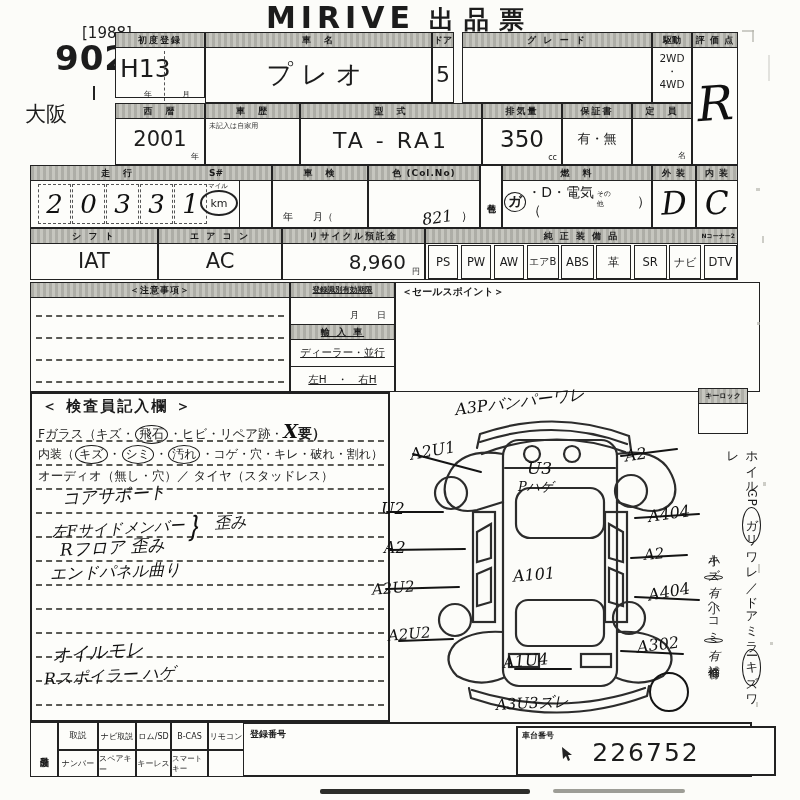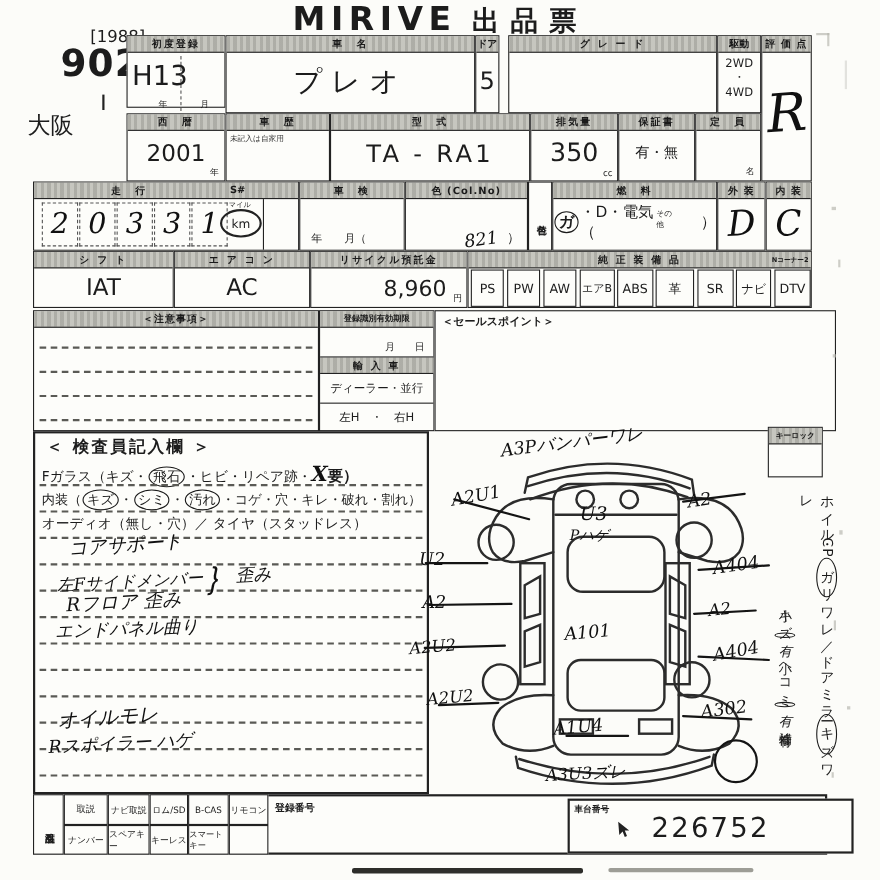--- a/index.html
+++ b/index.html
@@ -172,21 +172,21 @@
   </div>
 
   <div class="cell" style="left:30px;top:282px;width:260px;height:110px;">
     <div class="hd" style="letter-spacing:1px;">＜注意事項＞</div>
   </div>
   <div class="rule" style="left:36px;top:315px;width:248px;"></div>
   <div class="rule" style="left:36px;top:337px;width:248px;"></div>
   <div class="rule" style="left:36px;top:359px;width:248px;"></div>
   <div class="rule" style="left:36px;top:381px;width:248px;"></div>
 
-  <div class="cell" style="left:290px;top:282px;width:105px;height:110px;padding:0;">
+  <div class="cell" style="left:290px;top:282px;width:105px;height:110px;padding:0;text-decoration:underline;">
     <div class="hd" style="font-size:7.5px;letter-spacing:0;">登録識別有効期限</div>
     <div style="height:26px;position:relative;border-bottom:1.5px solid #222;">
       <span class="abs" style="right:8px;bottom:2px;font-size:9px;margin-left:29px;">月　　日</span>
     </div>
     <div class="hd">輸 入 車</div>
     <div class="ctr" style="height:26px;font-size:10.5px;border-bottom:1.5px solid #222;">ディーラー・並行</div>
     <div class="ctr" style="height:26px;font-size:10.5px;">左H　・　右H</div>
   </div>
 
   <div class="cell" style="left:395px;top:282px;width:365px;height:110px;border-width:1.5px;">

